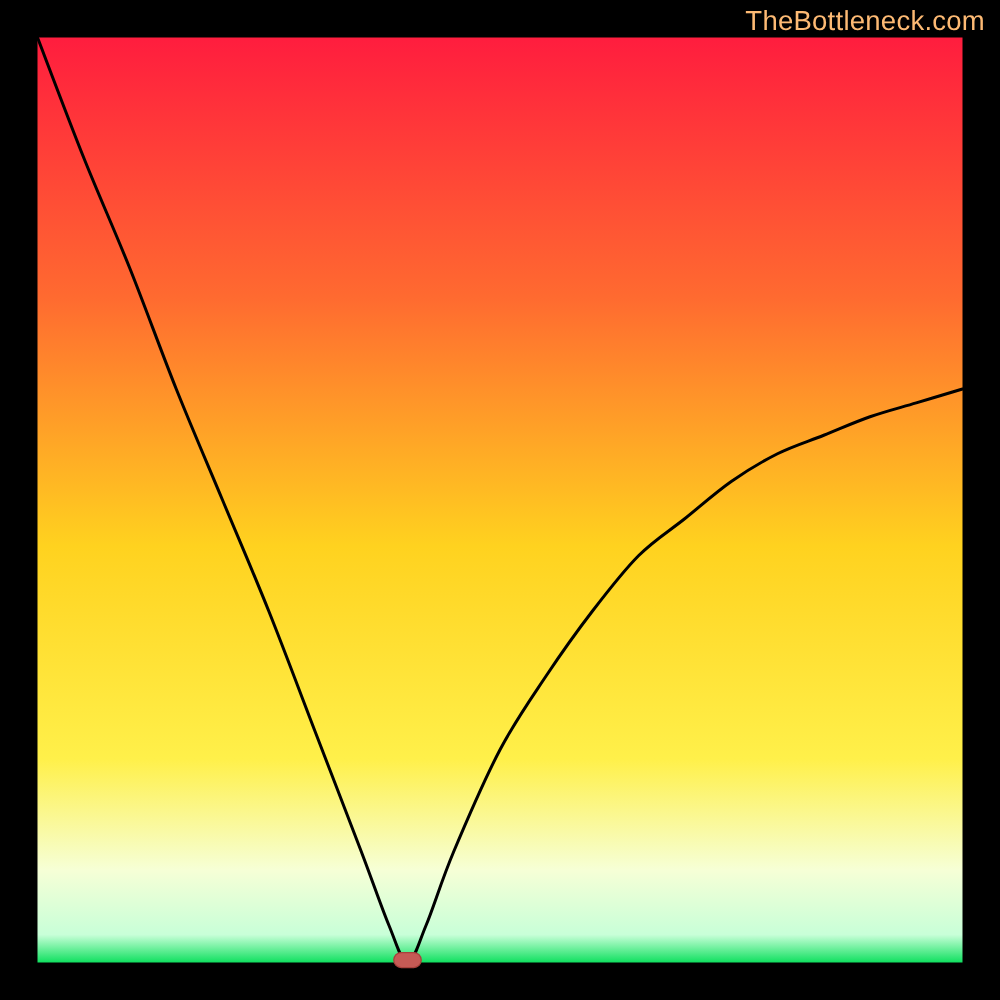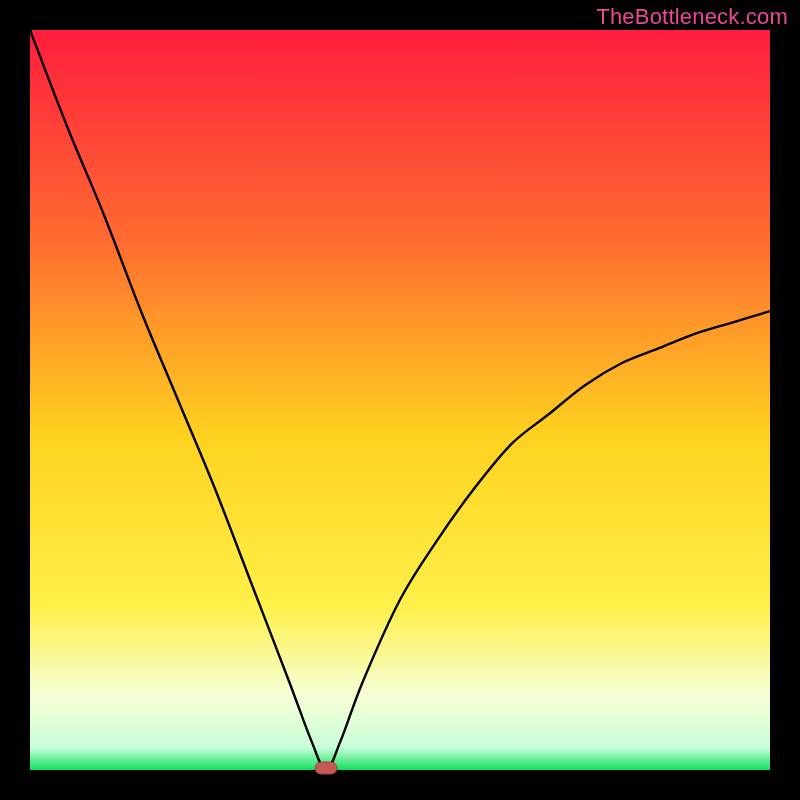--- a/index.html
+++ b/index.html
@@ -14,21 +14,21 @@
   .frame {
     position: relative;
     width: 800px;
     height: 800px;
     background: #000;
   }
   .watermark {
     position: absolute;
     top: 4px;
     right: 12px;
-    color: #ec4899;
+    color: #fdba74;
     font-size: 22px;
     font-weight: 400;
     letter-spacing: 0.2px;
     z-index: 20;
   }
   svg.plot {
     position: absolute;
     left: 0;
     top: 0;
     width: 800px;

